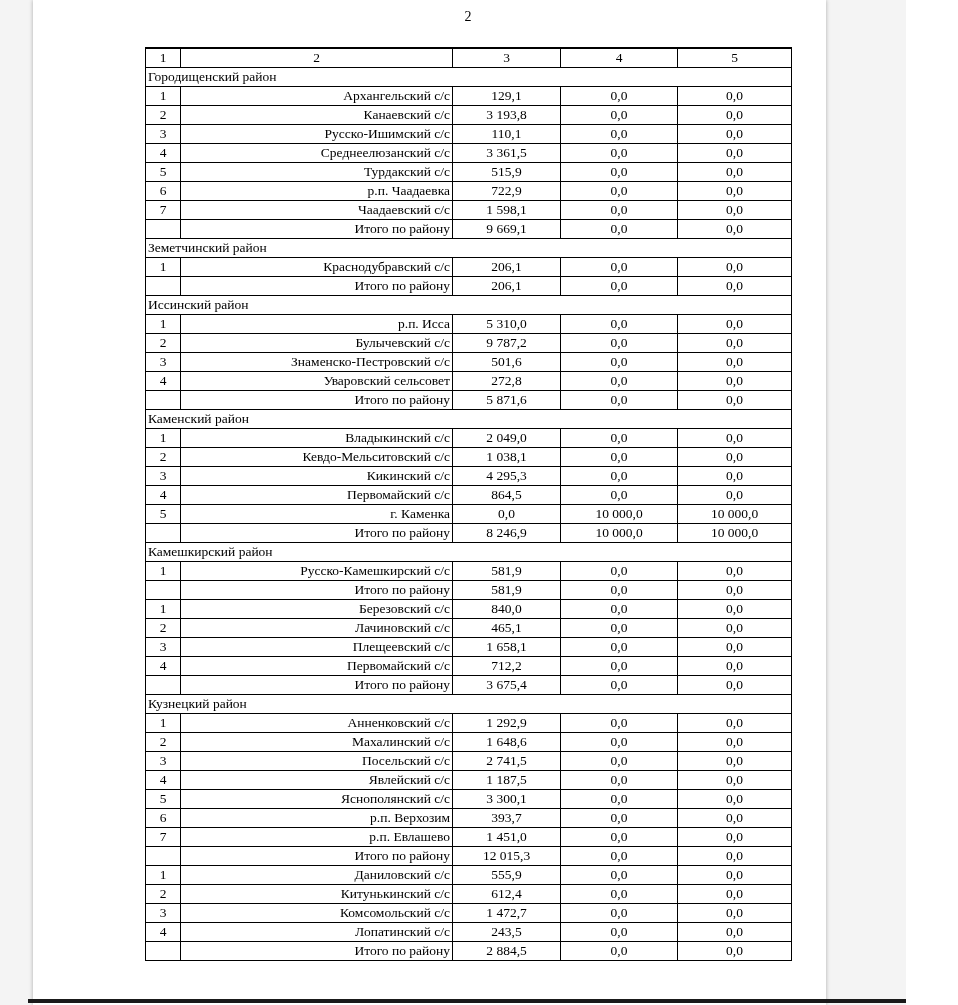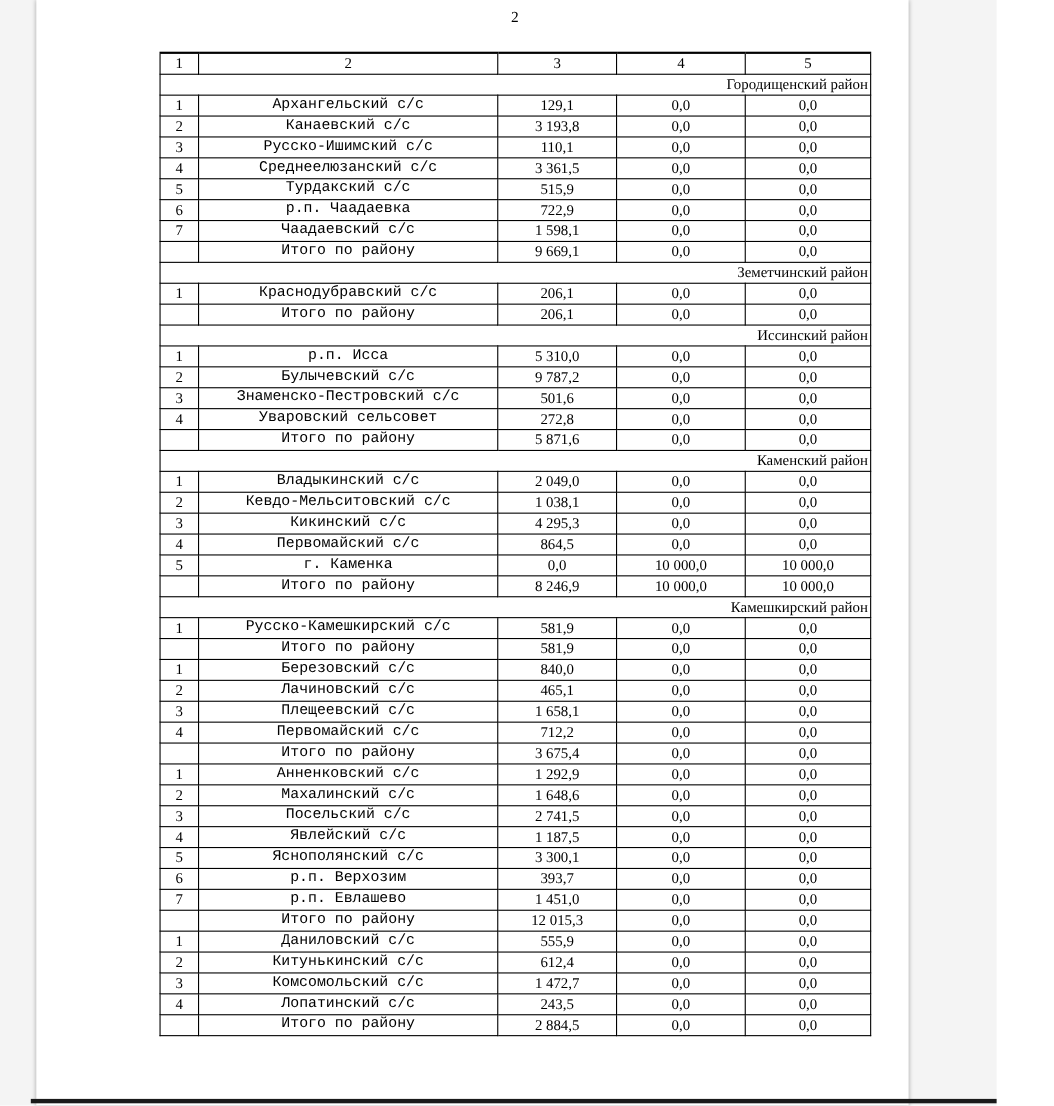--- a/index.html
+++ b/index.html
@@ -58,24 +58,24 @@
     line-height: 1;
     white-space: nowrap;
     overflow: hidden;
     vertical-align: middle;
   }
   table.doc-table tr.column-header-row td {
     text-align: center;
     border-top-width: 2px;
   }
   td.c-num  { text-align: center; }
-  td.c-name { text-align: center; padding-left: 5px; font-family: Liberation Mono, monospace; }
+  td.c-name { text-align: right; padding-left: 5px; }
   td.c-val  { text-align: center; }
   tr.section-header-row td {
-    text-align: right;
+    text-align: left;
   }
   #bottom-divider {
     position: absolute;
     left: 28px;
     top: 999px;
     width: 878px;
     height: 4px;
     background: #1a1a1a;
     z-index: 5;
   }
@@ -308,20 +308,23 @@
             <td class="c-val">0,0</td>
             <td class="c-val">0,0</td>
           </tr>
           <tr>
             <td class="c-num"></td>
             <td class="c-name">Итого по району</td>
             <td class="c-val">3 675,4</td>
             <td class="c-val">0,0</td>
             <td class="c-val">0,0</td>
           </tr>
+          <tr class="section-header-row">
+            <td colspan="5">Кузнецкий район</td>
+          </tr>
           <tr>
             <td class="c-num">1</td>
             <td class="c-name">Анненковский с/с</td>
             <td class="c-val">1 292,9</td>
             <td class="c-val">0,0</td>
             <td class="c-val">0,0</td>
           </tr>
           <tr>
             <td class="c-num">2</td>
             <td class="c-name">Махалинский с/с</td>

